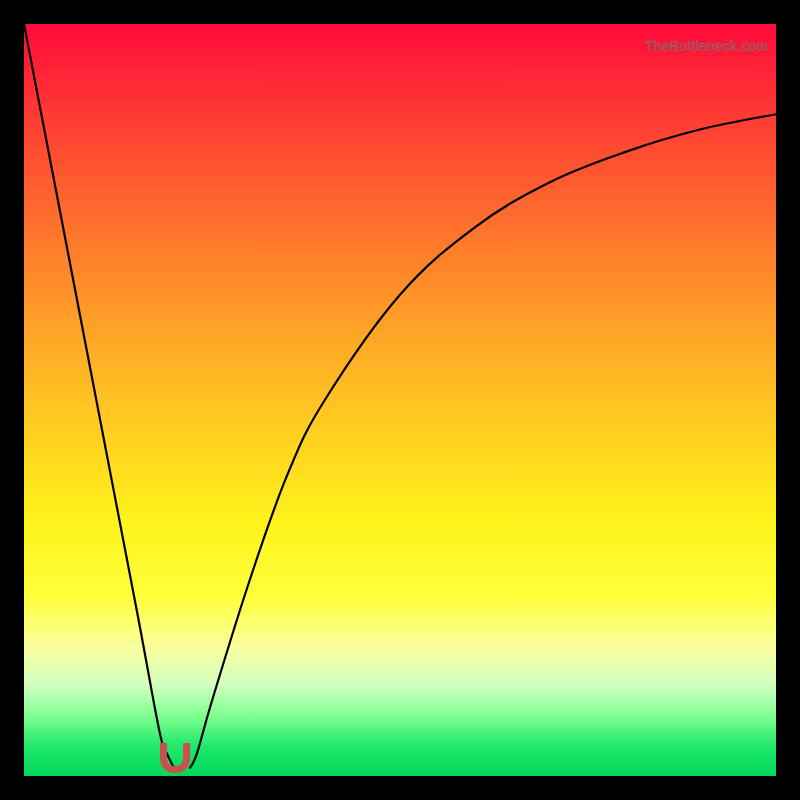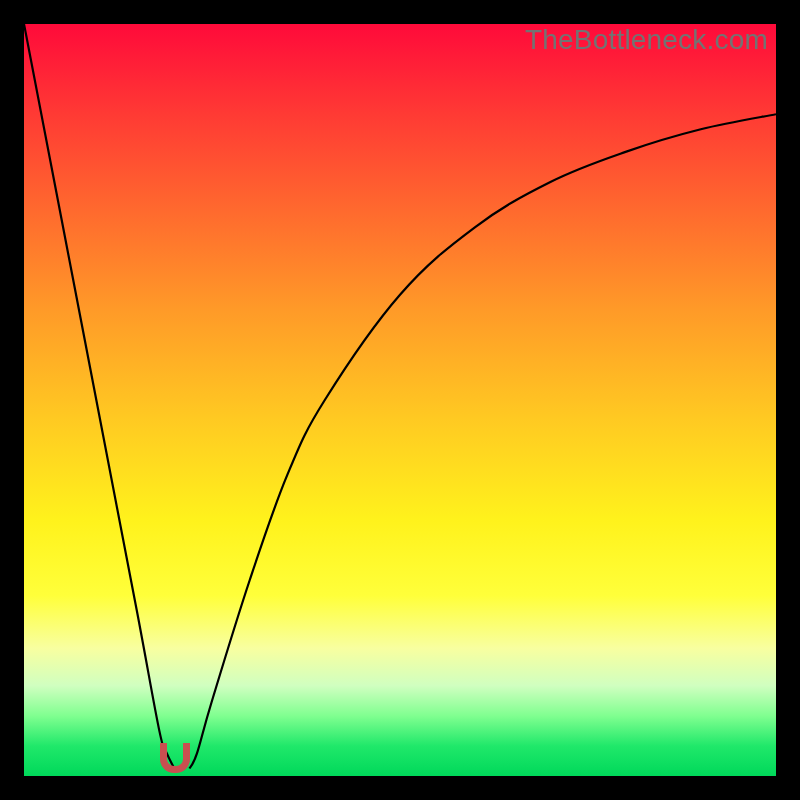--- a/index.html
+++ b/index.html
@@ -27,23 +27,23 @@
       #ffff3a 76%,
       #f8ffa0 83%,
       #d0ffc0 88%,
       #80ff90 92%,
       #20e86a 96%,
       #00d85a 100%
     );
   }
   .watermark {
     position: absolute;
-    top: 0;
+    top: 14px;
     right: 8px;
-    font-size: 28px;
+    font-size: 14px;
     font-weight: 500;
     color: #737373;
     letter-spacing: 0.2px;
     z-index: 10;
   }
   svg.curves {
     position: absolute;
     left: 0;
     top: 0;
     width: 752px;

